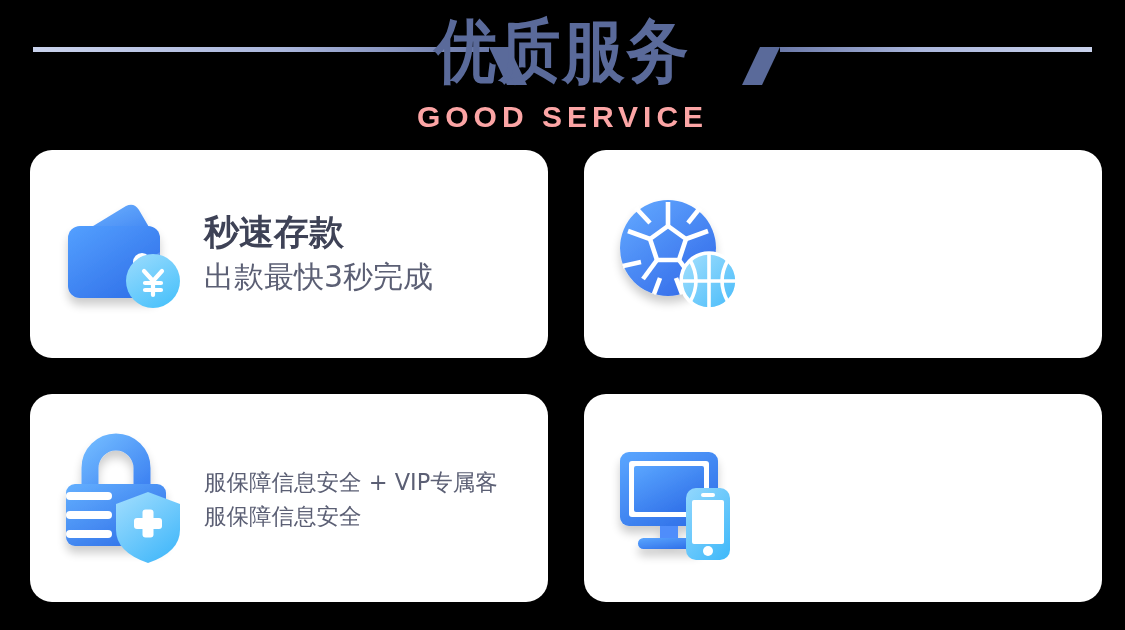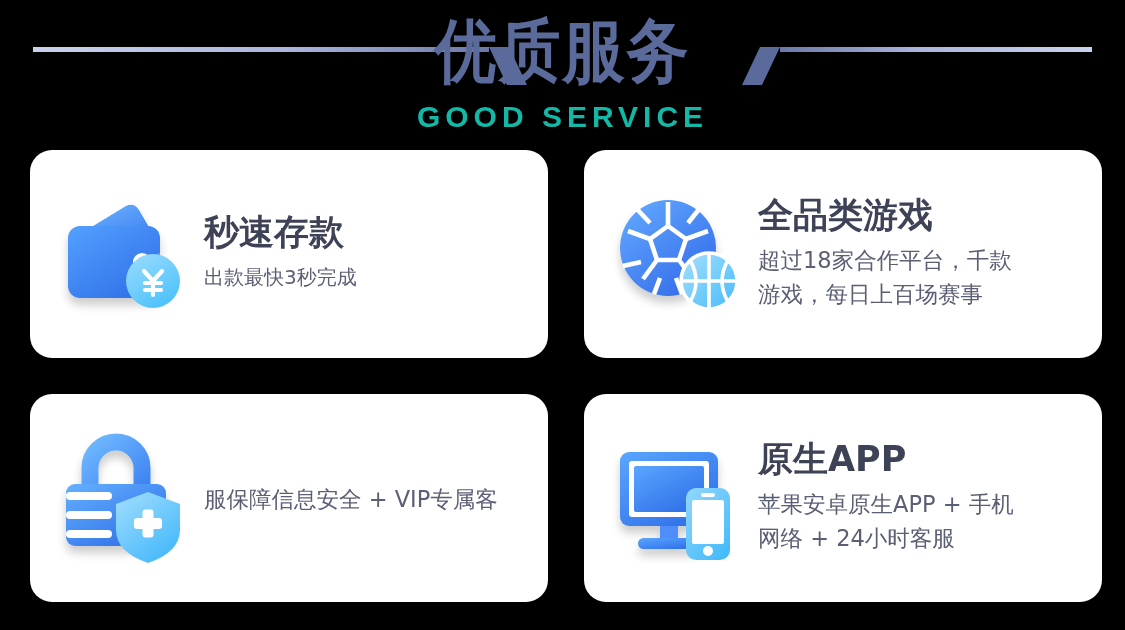--- a/index.html
+++ b/index.html
@@ -51,21 +51,21 @@
   }
 
   .title-en {
     position: absolute;
     left: 0; top: 100px;
     width: 1125px;
     text-align: center;
     font-size: 30px;
     line-height: 34px;
     font-weight: 700;
-    color: #14b8a6;
+    color: #fca5a5;
     letter-spacing: 5px;
     font-family: "Liberation Sans", sans-serif;
   }
 
   
   .grid {
     position: absolute;
     left: 30px;
     top: 150px;
     width: 1065px;
@@ -105,21 +105,21 @@
     line-height: 44px;
     font-weight: 700;
     color: #3e4256;
     font-family: "DejaVu Sans", "Liberation Sans", sans-serif;
     letter-spacing: 0px;
     white-space: nowrap;
   }
 
   .card-desc {
     margin-top: 6px;
-    font-size: 20px;
+    font-size: 30px;
     line-height: 34px;
     color: #5b5f74;
     font-family: "DejaVu Sans", "Liberation Sans", sans-serif;
     letter-spacing: 0px;
   }
 
   .card-desc-2 { font-size: 22.5px; }
 
   svg { display: block; overflow: visible; }
 </style>
@@ -266,27 +266,20 @@
           <circle cx="99" cy="95" r="28" fill="url(#bball)"></circle>
           <g fill="none" stroke="#ffffff" stroke-width="3.6">
             <circle cx="99" cy="95" r="28"></circle>
             <path d="M99 67 L99 123"></path>
             <path d="M71 95 L127 95"></path>
             <path d="M80 74 q12 21 0 42"></path>
             <path d="M118 74 q-12 21 0 42"></path>
           </g>
         </svg>
       </div>
-      <div class="card-text">
-        <div class="card-title">全品类游戏</div>
-        <div class="card-desc card-desc-2">
-          <div>超过18家合作平台，千款</div>
-          <div>游戏，每日上百场赛事</div>
-        </div>
-      </div>
     </div>
 
     <div class="card">
       <div class="card-icon">
         <svg viewBox="0 0 136 136" width="136" height="136">
           <defs>
             <linearGradient id="lockb" x1="0" y1="0" x2="0.8" y2="1">
               <stop offset="0" stop-color="#64b0ff"></stop>
               <stop offset="1" stop-color="#2f6fe8"></stop>
             </linearGradient>
@@ -328,20 +321,21 @@
           <g fill="#ffffff">
             <rect x="84" y="88" width="16" height="6.5" rx="3" transform="rotate(0 92 91)"></rect>
             <rect x="78" y="88" width="28" height="11" rx="3"></rect>
             <rect x="86.5" y="79.5" width="11" height="28" rx="3"></rect>
           </g>
         </svg>
       </div>
       <div class="card-text">
         <div class="card-desc card-desc-2">
           <div>服保障信息安全 + VIP专属客</div>
+          <div>服保障信息安全</div>
         </div>
       </div>
     </div>
 
     <div class="card">
       <div class="card-icon">
         <svg viewBox="0 0 136 136" width="136" height="136">
           <defs>
             <linearGradient id="mon" x1="0" y1="0" x2="0.8" y2="1">
               <stop offset="0" stop-color="#5aa6ff"></stop>
@@ -370,23 +364,16 @@
             <rect x="50" y="96" width="18" height="14" fill="#4f8dfb"></rect>
             <rect x="28" y="108" width="62" height="11" rx="5.5" fill="url(#mon)"></rect>
           </g>
 
           <rect x="76" y="58" width="44" height="72" rx="10" fill="url(#phn)"></rect>
           <rect x="82" y="70" width="32" height="44" rx="2" fill="#ffffff"></rect>
           <rect x="91" y="63" width="14" height="4" rx="2" fill="#ffffff"></rect>
           <circle cx="98" cy="121" r="5" fill="#ffffff"></circle>
         </svg>
       </div>
-      <div class="card-text">
-        <div class="card-title">原生APP</div>
-        <div class="card-desc card-desc-2">
-          <div>苹果安卓原生APP + 手机</div>
-          <div>网络 + 24小时客服</div>
-        </div>
-      </div>
     </div>
 
   </div>
 </div>
 
 </body></html>

